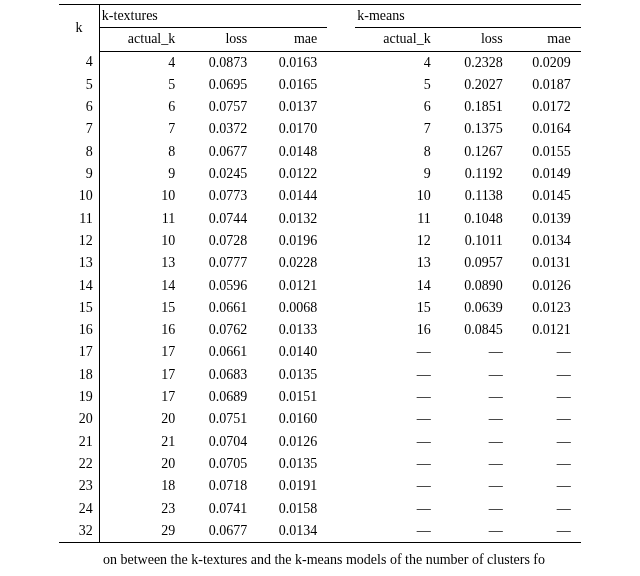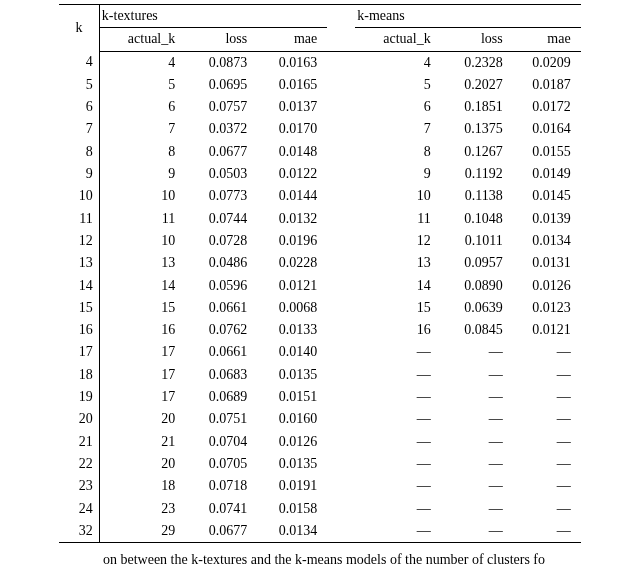--- a/index.html
+++ b/index.html
@@ -151,21 +151,21 @@
           <td>0.0677</td>
           <td>0.0148</td>
           <td class="gapcol"></td>
           <td>8</td>
           <td>0.1267</td>
           <td>0.0155</td>
         </tr>
         <tr>
           <td class="kcol">9</td>
           <td>9</td>
-          <td>0.0503</td>
+          <td>0.0245</td>
           <td>0.0122</td>
           <td class="gapcol"></td>
           <td>9</td>
           <td>0.1192</td>
           <td>0.0149</td>
         </tr>
         <tr>
           <td class="kcol">10</td>
           <td>10</td>
           <td>0.0773</td>
@@ -191,21 +191,21 @@
           <td>0.0728</td>
           <td>0.0196</td>
           <td class="gapcol"></td>
           <td>12</td>
           <td>0.1011</td>
           <td>0.0134</td>
         </tr>
         <tr>
           <td class="kcol">13</td>
           <td>13</td>
-          <td>0.0486</td>
+          <td>0.0777</td>
           <td>0.0228</td>
           <td class="gapcol"></td>
           <td>13</td>
           <td>0.0957</td>
           <td>0.0131</td>
         </tr>
         <tr>
           <td class="kcol">14</td>
           <td>14</td>
           <td>0.0596</td>

